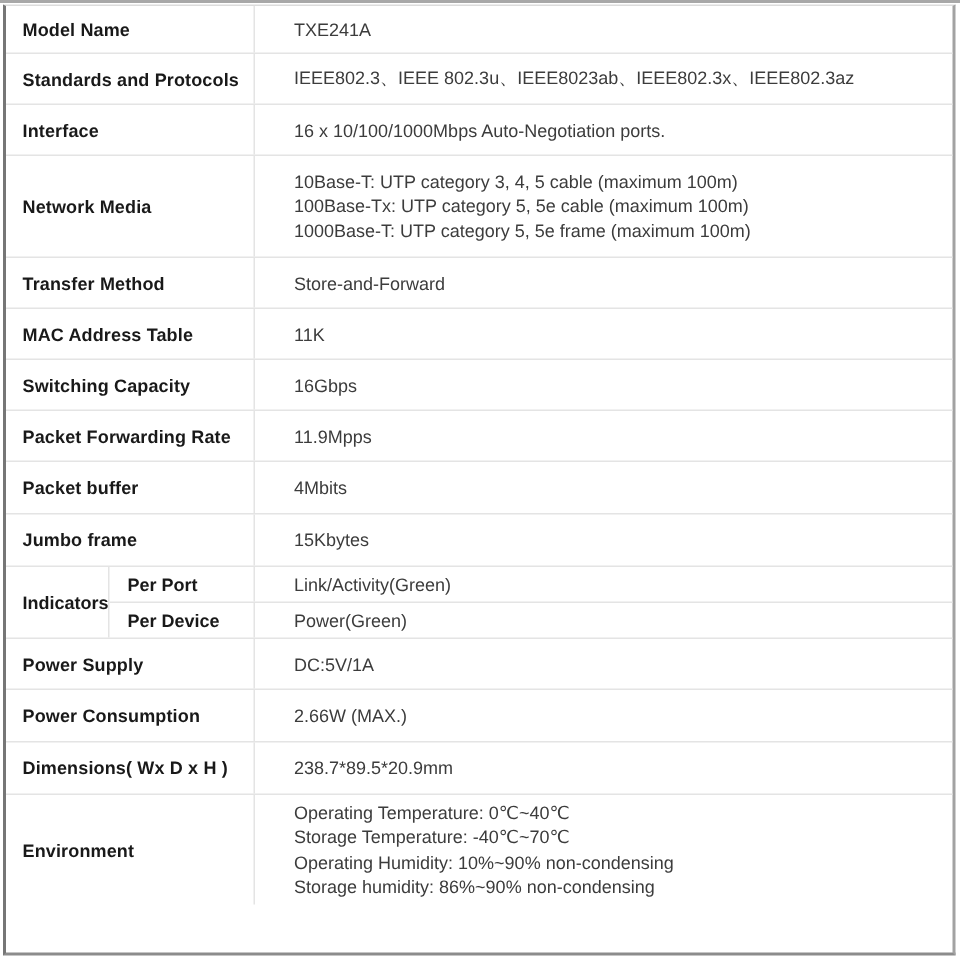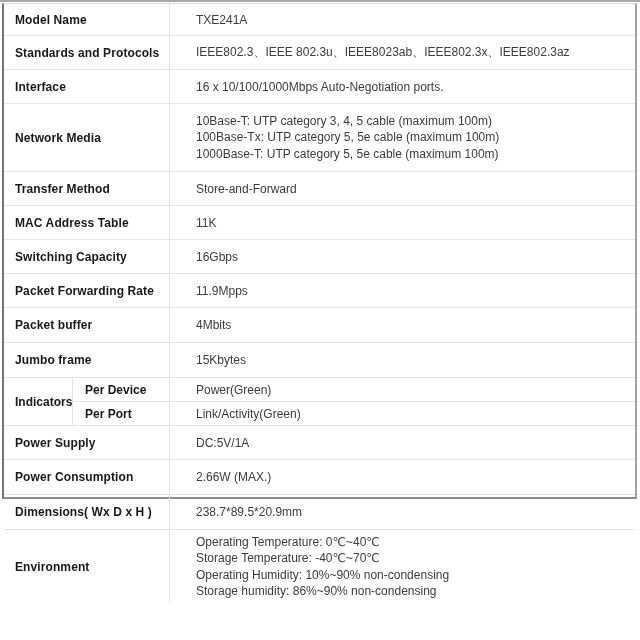--- a/index.html
+++ b/index.html
@@ -10,21 +10,21 @@
     position: relative;
     overflow: hidden;
   }
   .top-edge {
     position: absolute; top: 0; left: 0;
     width: 640px; height: 2px;
     background: #a8a8a8;
   }
   .spec-table {
     position: absolute; top: 3px; left: 2px;
-    width: 635px; height: 496px;
+    width: 635px; height: 634px;
     background: #ffffff;
     border-top: 1px solid #dcdcdc;
     border-left: 2px solid #767676;
     border-right: 2px solid #a2a2a2;
     border-bottom: 2px solid #8c8c8c;
   }
   .row {
     display: flex;
     align-items: stretch;
     border-top: 1px solid #e4e4e4;
@@ -92,21 +92,21 @@
   <div class="row h34">
     <div class="cell-label">Interface</div>
     <div class="cell-value">16 x 10/100/1000Mbps Auto-Negotiation ports.</div>
   </div>
 
   <div class="row h68">
     <div class="cell-label">Network Media</div>
     <div class="cell-value">
       <div class="line">10Base-T: UTP category 3, 4, 5 cable (maximum 100m)</div>
       <div class="line">100Base-Tx: UTP category 5, 5e cable (maximum 100m)</div>
-      <div class="line">1000Base-T: UTP category 5, 5e cable (maximum 100m)</div>
+      <div class="line">1000Base-T: UTP category 5, 5e frame (maximum 100m)</div>
     </div>
   </div>
 
   <div class="row h34">
     <div class="cell-label">Transfer Method</div>
     <div class="cell-value">Store-and-Forward</div>
   </div>
 
   <div class="row h34">
     <div class="cell-label">MAC Address Table</div>
@@ -130,26 +130,26 @@
 
   <div class="row h35">
     <div class="cell-label">Jumbo frame</div>
     <div class="cell-value">15Kbytes</div>
   </div>
 
   <div class="row h48">
     <div class="ind-label">Indicators</div>
     <div class="ind-sub">
       <div class="ind-subrow">
+        <div class="ind-sublabel">Per Port</div>
+        <div class="ind-subvalue">Link/Activity(Green)</div>
+      </div>
+      <div class="ind-subrow">
         <div class="ind-sublabel">Per Device</div>
         <div class="ind-subvalue">Power(Green)</div>
-      </div>
-      <div class="ind-subrow">
-        <div class="ind-sublabel">Per Port</div>
-        <div class="ind-subvalue">Link/Activity(Green)</div>
       </div>
     </div>
   </div>
 
   <div class="row h34">
     <div class="cell-label">Power Supply</div>
     <div class="cell-value">DC:5V/1A</div>
   </div>
 
   <div class="row h35">

